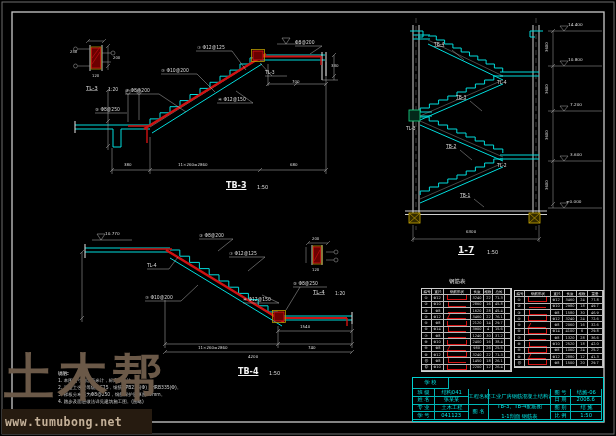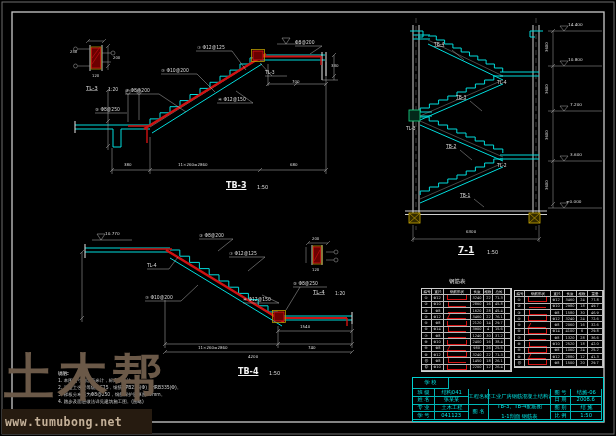--- a/index.html
+++ b/index.html
@@ -193,21 +193,21 @@
       <span class="lbl" style="font-size: 9px; transform: scale(0.5); left: 147px; top: 263px;">TL-4</span>
       <span class="lbl" style="font-size: 9px; transform: scale(0.5); left: 145px; top: 295px;">② Φ10@200</span>
       <span class="lbl" style="font-size: 9px; transform: scale(0.5); left: 243px; top: 297px;">④ Φ12@150</span>
       <span class="lbl" style="font-size: 9px; transform: scale(0.5); left: 293px; top: 281px;">⑤ Φ8@250</span>
       <span class="lbl" style="font-size: 8px; transform: scale(0.5); left: 198px; top: 346px;">11×260=2860</span>
       <span class="lbl" style="font-size: 8px; transform: scale(0.5); left: 308px; top: 346px;">740</span>
       <span class="lbl" style="font-size: 8px; transform: scale(0.5); left: 248px; top: 355px;">4200</span>
       <span class="lbl" style="font-size: 8px; transform: scale(0.5); left: 300px; top: 325px;">1540</span>
       <span class="lbl" style="font-size: 7.6px; transform: scale(0.5); left: 312px; top: 237px;">200</span>
       <span class="lbl" style="font-size: 7.6px; transform: scale(0.5); left: 312px; top: 268px;">120</span>
-      <span class="lbl ul bd" style="font-size: 9px; left: 458px; top: 246px; color: rgb(242, 242, 242);">7-1</span>
+      <span class="lbl ul bd" style="font-size: 9px; left: 458px; top: 246px; color: rgb(242, 242, 242);">1-7</span>
       <span class="lbl" style="font-size: 10px; transform: scale(0.5); left: 487px; top: 250px;">1:50</span>
       <span class="lbl ul" style="font-size: 9px; transform: scale(0.5); left: 434px; top: 42px;">TB-4</span>
       <span class="lbl" style="font-size: 9px; transform: scale(0.5); left: 497px; top: 80px;">TL-4</span>
       <span class="lbl ul" style="font-size: 9px; transform: scale(0.5); left: 456px; top: 95px;">TB-3</span>
       <span class="lbl" style="font-size: 9px; transform: scale(0.5); left: 406px; top: 126px;">TL-3</span>
       <span class="lbl ul" style="font-size: 9px; transform: scale(0.5); left: 446px; top: 144px;">TB-2</span>
       <span class="lbl" style="font-size: 9px; transform: scale(0.5); left: 497px; top: 163px;">TL-2</span>
       <span class="lbl ul" style="font-size: 9px; transform: scale(0.5); left: 460px; top: 193px;">TB-1</span>
       <span class="lbl" style="font-size: 8.4px; transform: scale(0.5); left: 568px; top: 22px;">14.400</span>
       <span class="lbl" style="font-size: 8.4px; transform: scale(0.5); left: 568px; top: 57px;">10.800</span>

